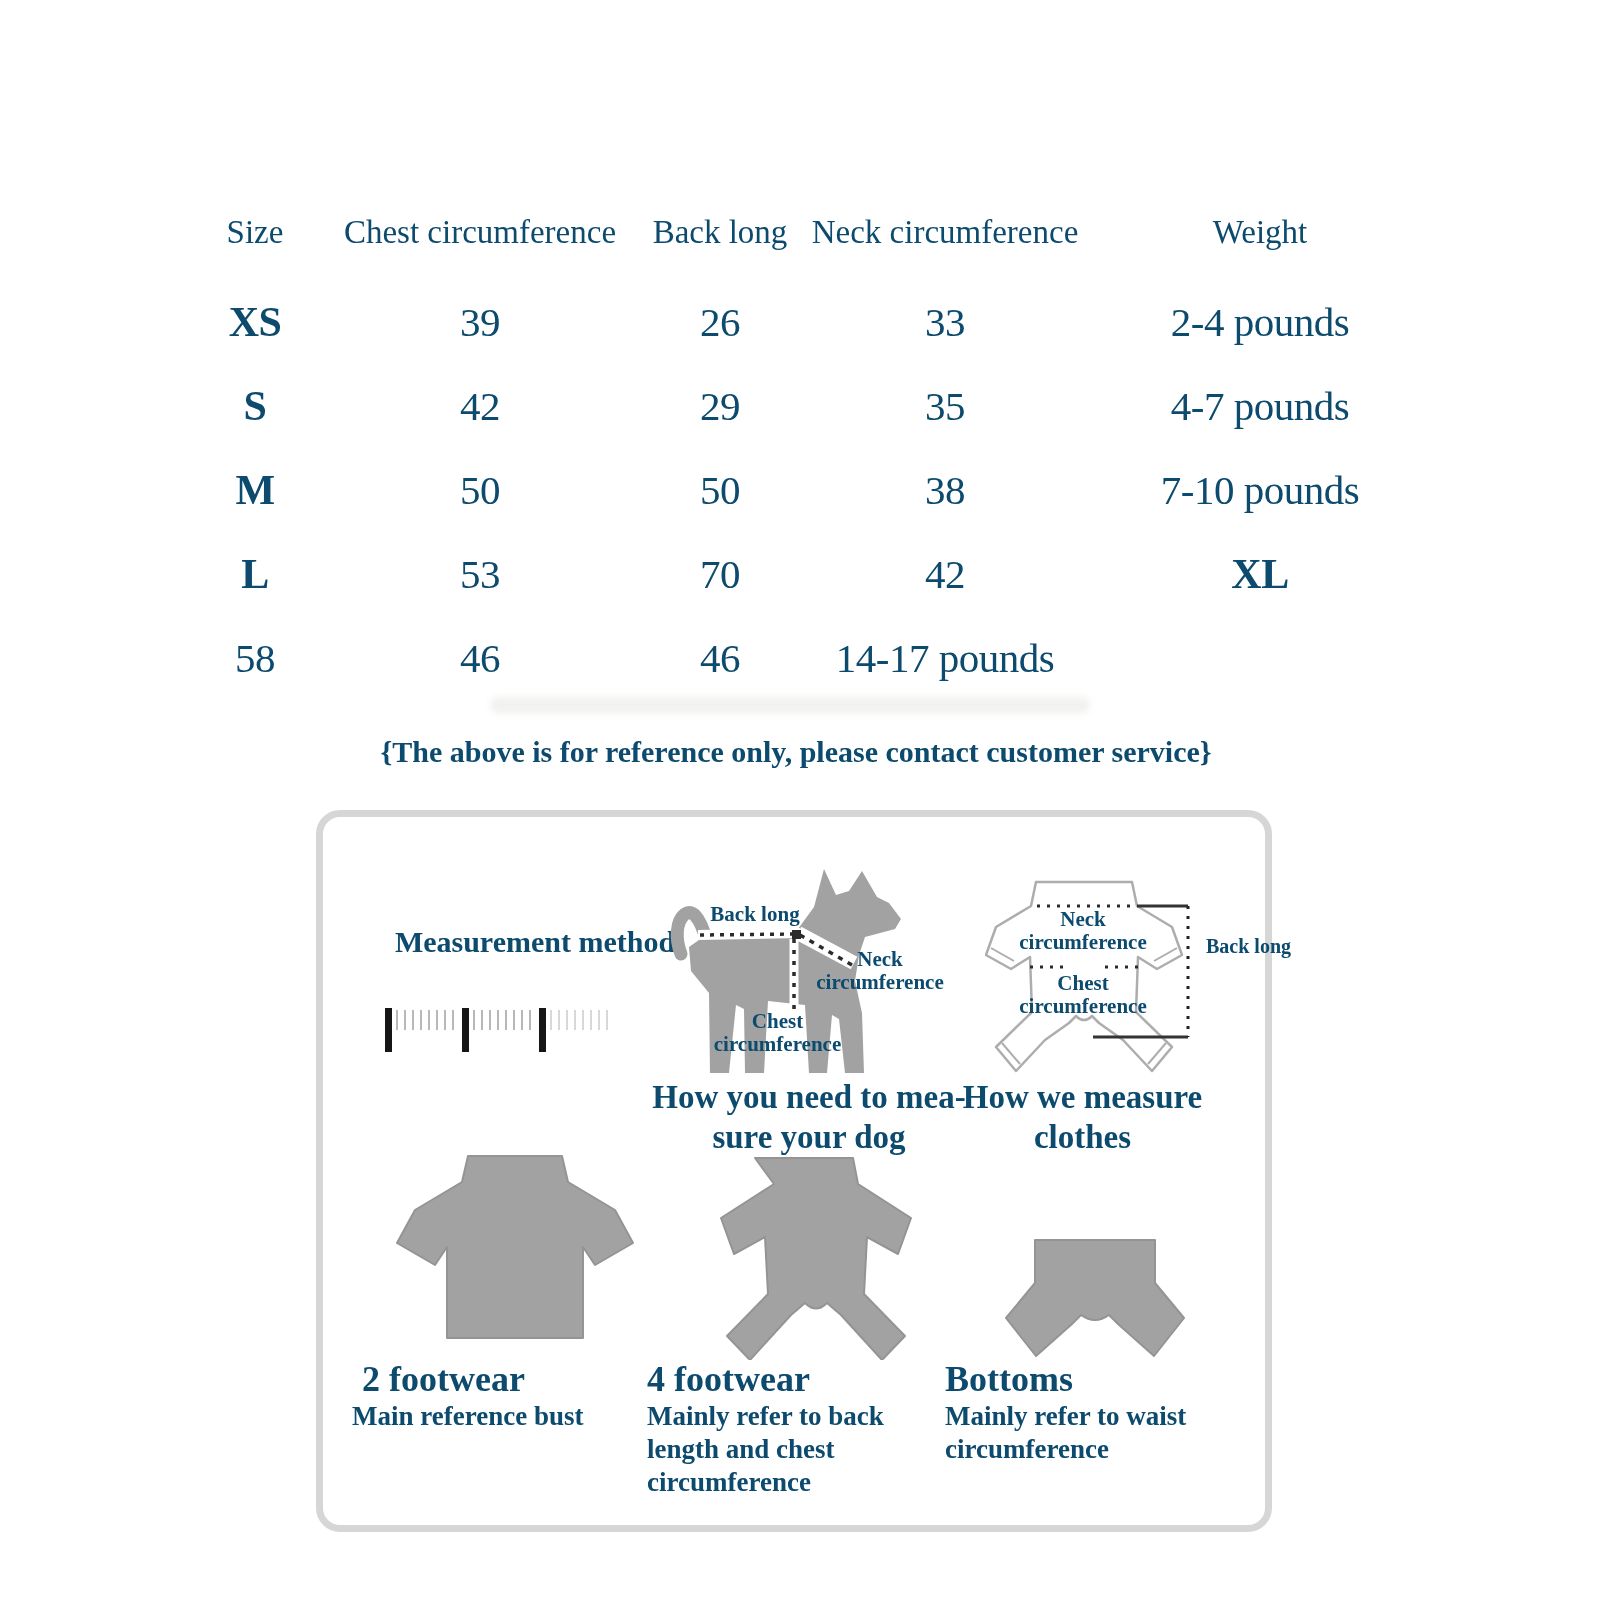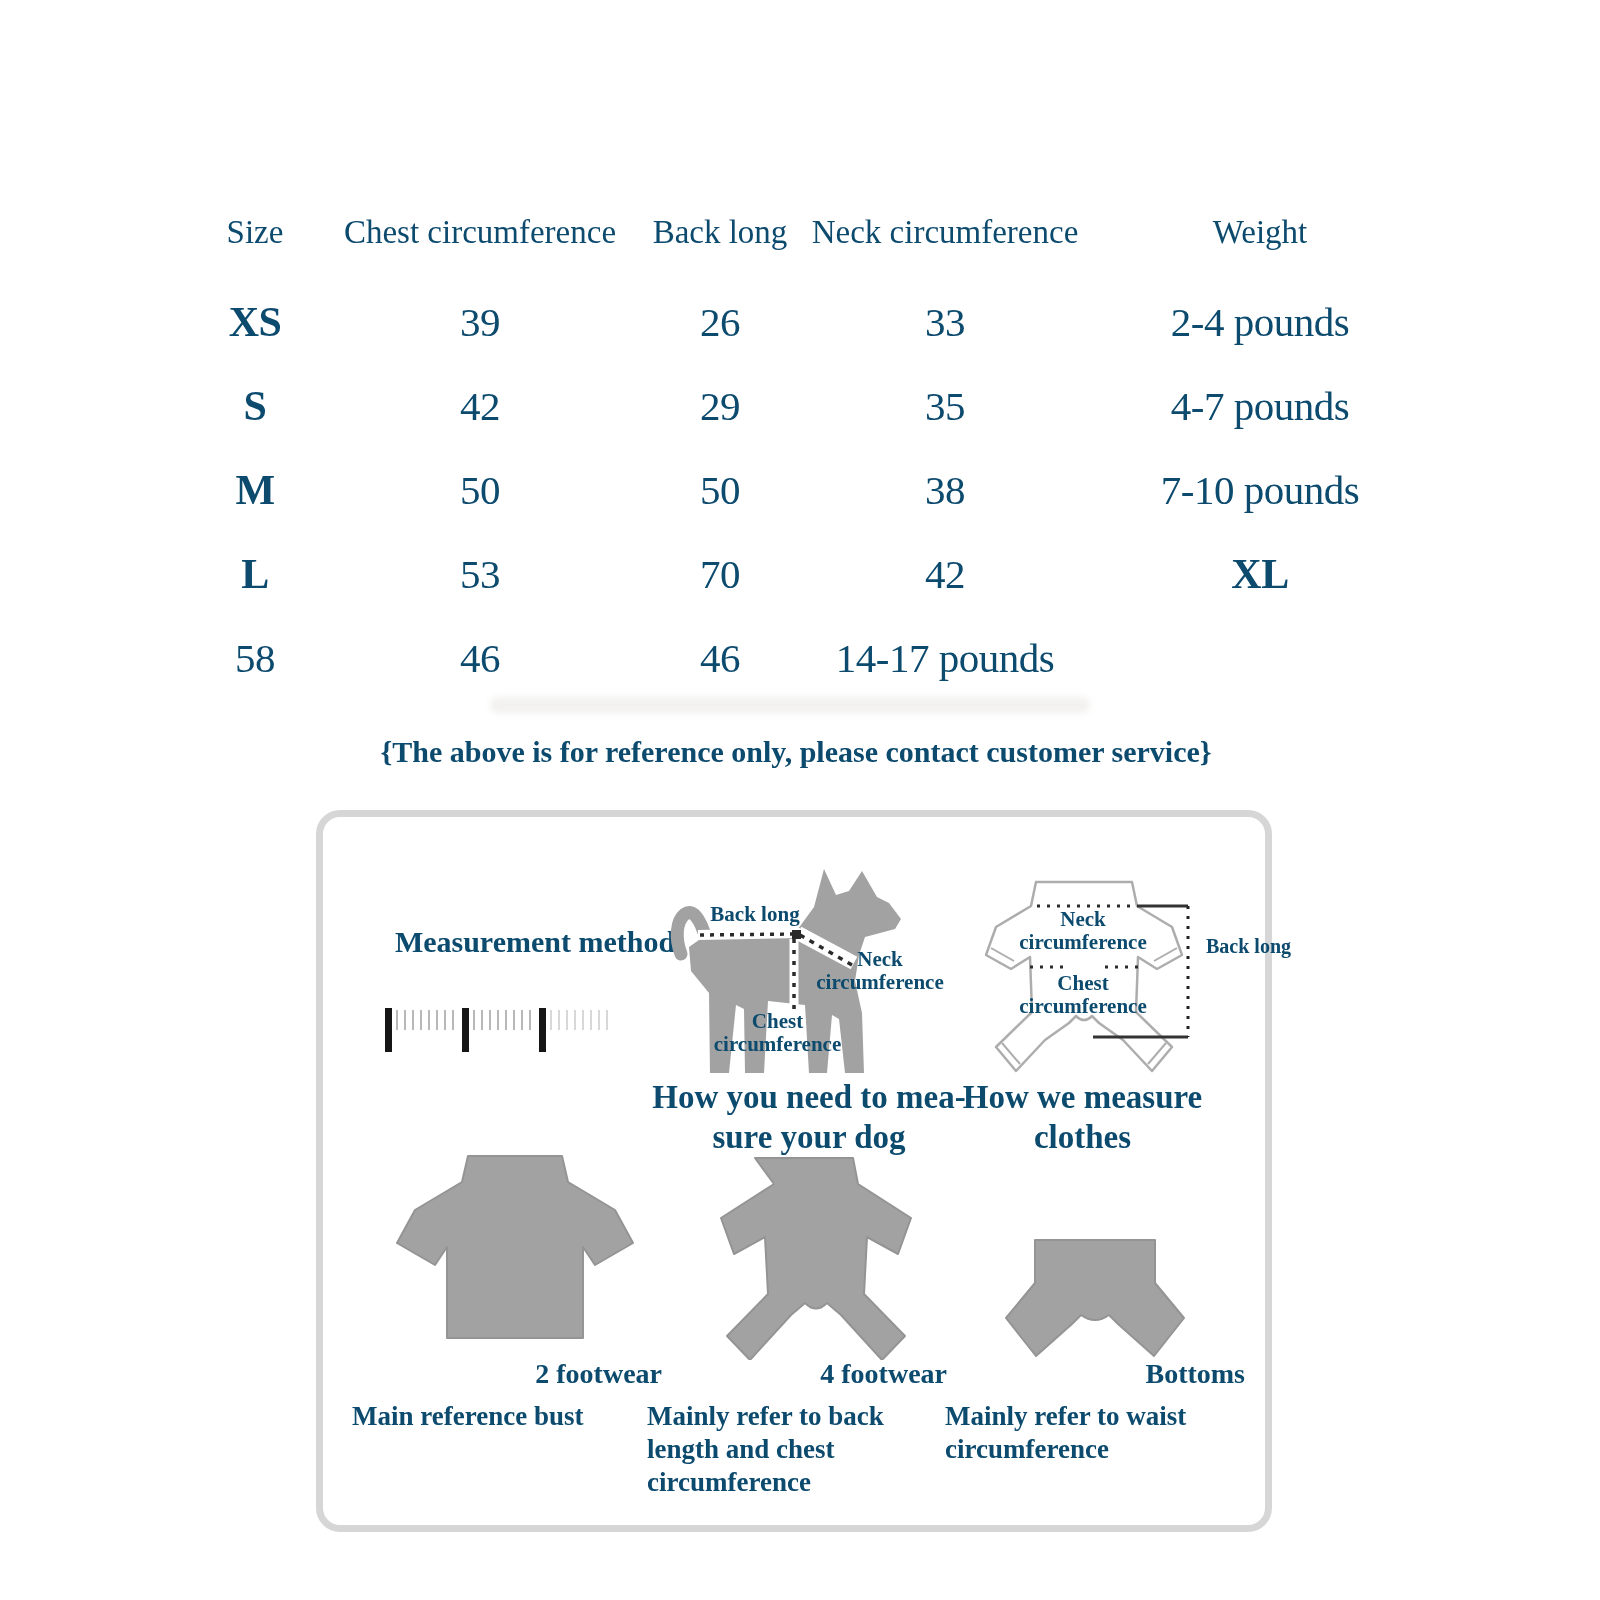--- a/index.html
+++ b/index.html
@@ -32,21 +32,21 @@
   
   .ruler{position:absolute;left:385px;top:1008px;width:232px;height:44px;}
   .ruler .bar{position:absolute;top:0;width:7px;height:44px;background:#161616;}
   .ruler .ticks{position:absolute;top:2px;height:20px;
                 background:repeating-linear-gradient(90deg,#b8b8b8 0 2.5px,transparent 2.5px 8px);}
 
   .dlabel{position:absolute;text-align:center;font-size:21px;font-weight:700;line-height:1.1;}
 
   .caption{position:absolute;text-align:center;font-size:33px;font-weight:700;line-height:1.2;}
 
-  .item-title{position:absolute;text-align:right;font-size:28px;font-weight:700;}
+  .item-title{position:absolute;text-align:left;font-size:36px;font-weight:700;}
   .item-desc{position:absolute;font-size:27px;font-weight:700;line-height:1.22;}
 
   svg{display:block;}
 </style>
 </head>
 <body>
 
 <div class="canvas">
 
   <div class="size-table">

